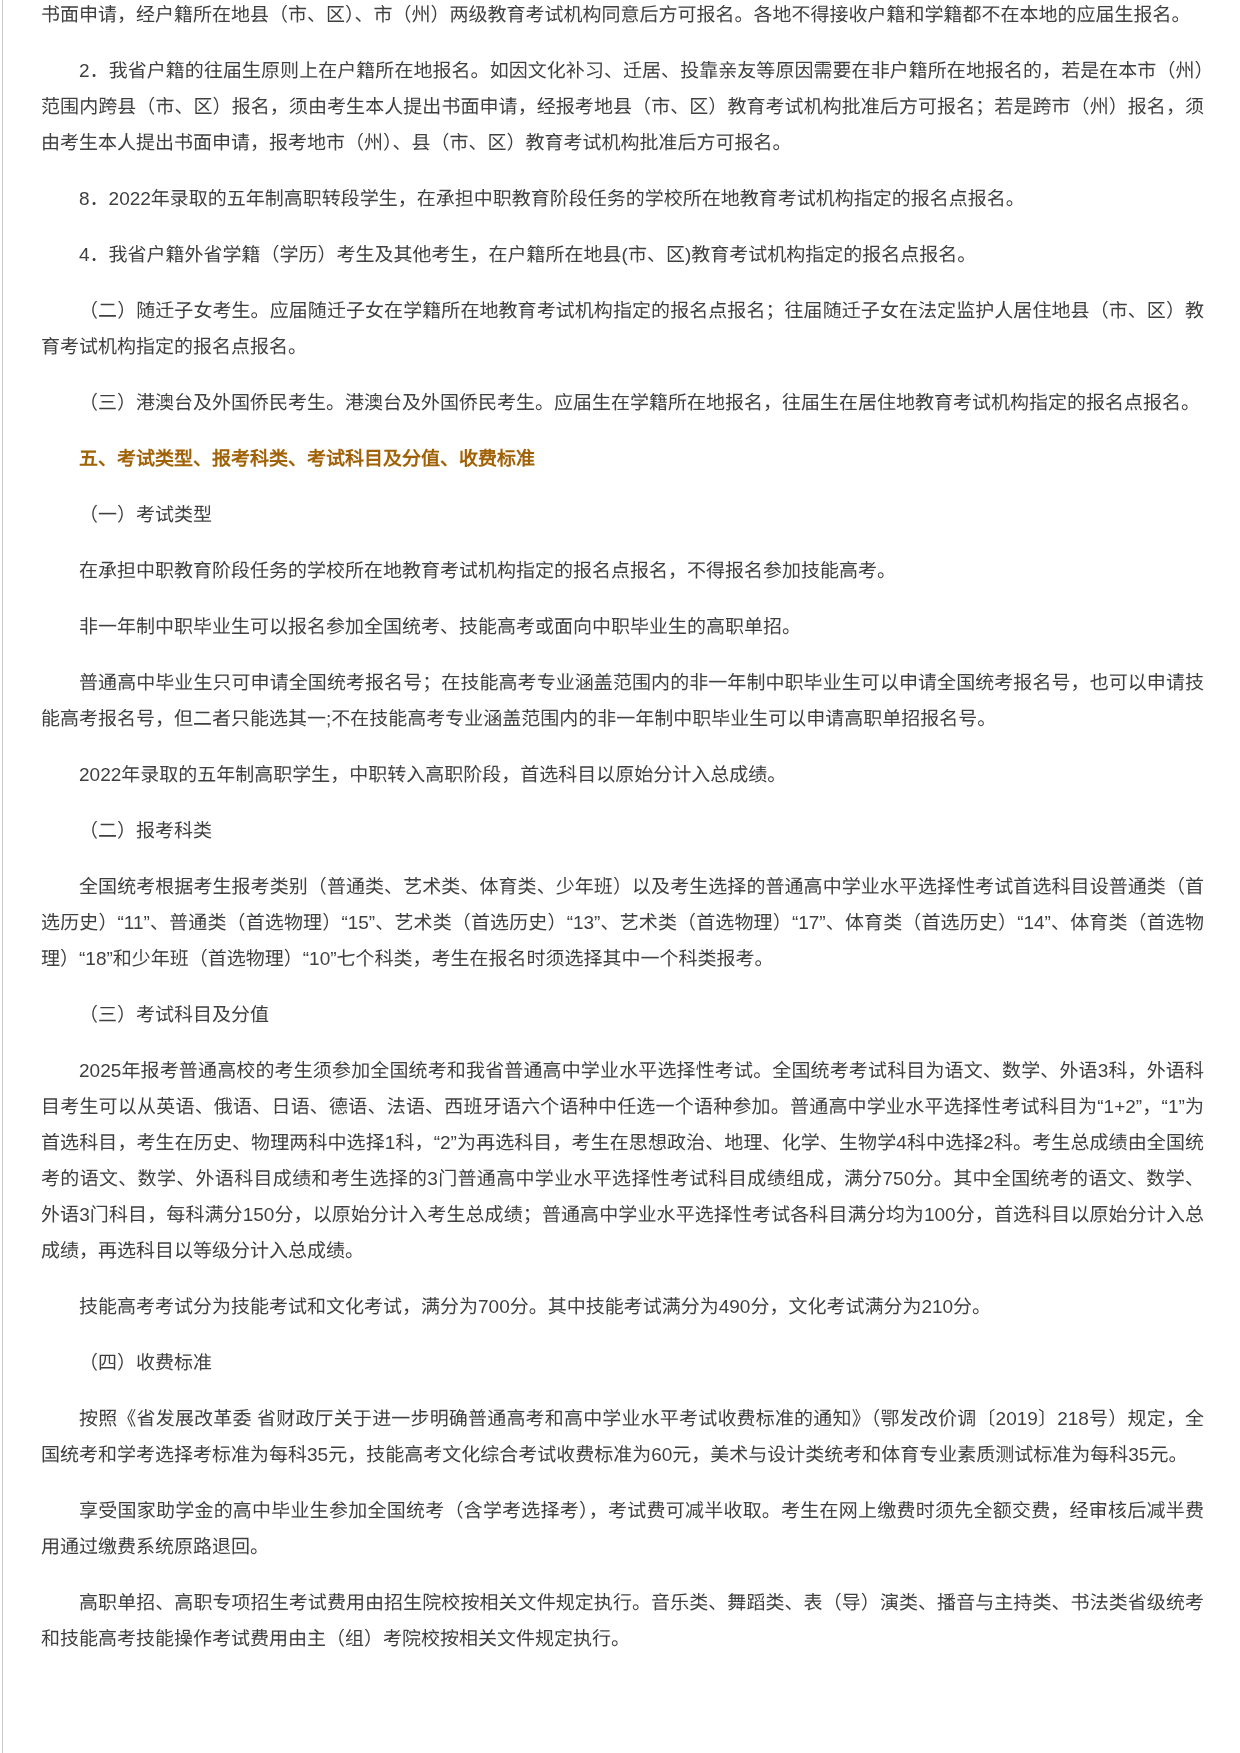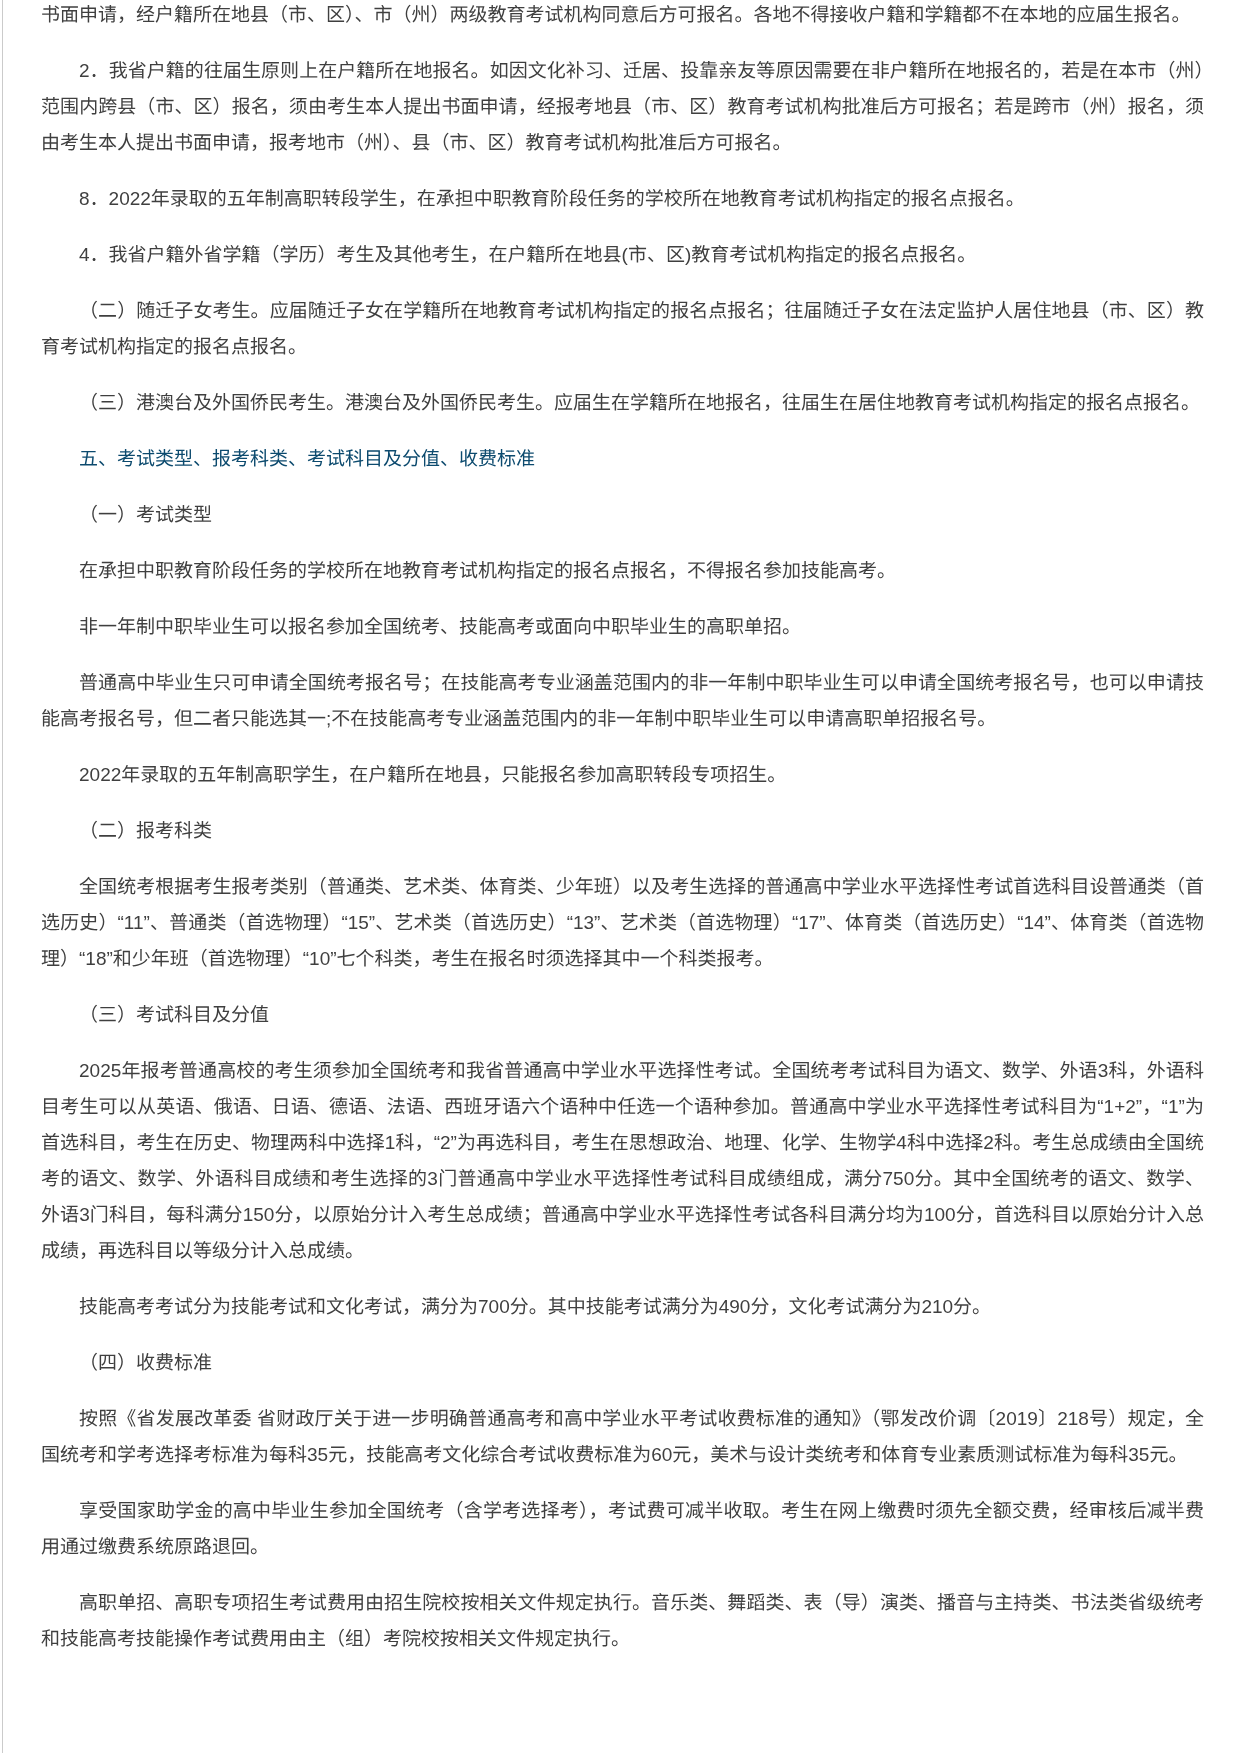--- a/index.html
+++ b/index.html
@@ -32,42 +32,42 @@
   }
   article.doc p {
     margin: 20px 0;
     text-indent: 2em;
   }
   article.doc p.continuation {
     text-indent: 0;
     margin-top: -3px;
   }
   article.doc p.heading {
-    font-weight: normal;
-    color: #0c4a6e;
+    font-weight: bold;
+    color: #a16207;
   }
 </style>
 </head>
 <body>
 
 <div class="left-edge-line"></div>
 
 <article class="doc">
   <p class="continuation">书面申请，经户籍所在地县（市、区）、市（州）两级教育考试机构同意后方可报名。各地不得接收户籍和学籍都不在本地的应届生报名。</p>
   <p class="body">2．我省户籍的往届生原则上在户籍所在地报名。如因文化补习、迁居、投靠亲友等原因需要在非户籍所在地报名的，若是在本市（州）范围内跨县（市、区）报名，须由考生本人提出书面申请，经报考地县（市、区）教育考试机构批准后方可报名；若是跨市（州）报名，须由考生本人提出书面申请，报考地市（州）、县（市、区）教育考试机构批准后方可报名。</p>
   <p class="body">8．2022年录取的五年制高职转段学生，在承担中职教育阶段任务的学校所在地教育考试机构指定的报名点报名。</p>
   <p class="body">4．我省户籍外省学籍（学历）考生及其他考生，在户籍所在地县(市、区)教育考试机构指定的报名点报名。</p>
   <p class="body">（二）随迁子女考生。应届随迁子女在学籍所在地教育考试机构指定的报名点报名；往届随迁子女在法定监护人居住地县（市、区）教育考试机构指定的报名点报名。</p>
   <p class="body">（三）港澳台及外国侨民考生。港澳台及外国侨民考生。应届生在学籍所在地报名，往届生在居住地教育考试机构指定的报名点报名。</p>
   <p class="heading">五、考试类型、报考科类、考试科目及分值、收费标准</p>
   <p class="body">（一）考试类型</p>
   <p class="body">在承担中职教育阶段任务的学校所在地教育考试机构指定的报名点报名，不得报名参加技能高考。</p>
   <p class="body">非一年制中职毕业生可以报名参加全国统考、技能高考或面向中职毕业生的高职单招。</p>
   <p class="body">普通高中毕业生只可申请全国统考报名号；在技能高考专业涵盖范围内的非一年制中职毕业生可以申请全国统考报名号，也可以申请技能高考报名号，但二者只能选其一;不在技能高考专业涵盖范围内的非一年制中职毕业生可以申请高职单招报名号。</p>
-  <p class="body">2022年录取的五年制高职学生，在户籍所在地县，只能报名参加高职转段专项招生。</p>
+  <p class="body">2022年录取的五年制高职学生，中职转入高职阶段，首选科目以原始分计入总成绩。</p>
   <p class="body">（二）报考科类</p>
   <p class="body">全国统考根据考生报考类别（普通类、艺术类、体育类、少年班）以及考生选择的普通高中学业水平选择性考试首选科目设普通类（首选历史）“11”、普通类（首选物理）“15”、艺术类（首选历史）“13”、艺术类（首选物理）“17”、体育类（首选历史）“14”、体育类（首选物理）“18”和少年班（首选物理）“10”七个科类，考生在报名时须选择其中一个科类报考。</p>
   <p class="body">（三）考试科目及分值</p>
   <p class="body">2025年报考普通高校的考生须参加全国统考和我省普通高中学业水平选择性考试。全国统考考试科目为语文、数学、外语3科，外语科目考生可以从英语、俄语、日语、德语、法语、西班牙语六个语种中任选一个语种参加。普通高中学业水平选择性考试科目为“1+2”，“1”为首选科目，考生在历史、物理两科中选择1科，“2”为再选科目，考生在思想政治、地理、化学、生物学4科中选择2科。考生总成绩由全国统考的语文、数学、外语科目成绩和考生选择的3门普通高中学业水平选择性考试科目成绩组成，满分750分。其中全国统考的语文、数学、外语3门科目，每科满分150分，以原始分计入考生总成绩；普通高中学业水平选择性考试各科目满分均为100分，首选科目以原始分计入总成绩，再选科目以等级分计入总成绩。</p>
   <p class="body">技能高考考试分为技能考试和文化考试，满分为700分。其中技能考试满分为490分，文化考试满分为210分。</p>
   <p class="body">（四）收费标准</p>
   <p class="body">按照《省发展改革委 省财政厅关于进一步明确普通高考和高中学业水平考试收费标准的通知》（鄂发改价调〔2019〕218号）规定，全国统考和学考选择考标准为每科35元，技能高考文化综合考试收费标准为60元，美术与设计类统考和体育专业素质测试标准为每科35元。</p>
   <p class="body">享受国家助学金的高中毕业生参加全国统考（含学考选择考），考试费可减半收取。考生在网上缴费时须先全额交费，经审核后减半费用通过缴费系统原路退回。</p>
   <p class="body">高职单招、高职专项招生考试费用由招生院校按相关文件规定执行。音乐类、舞蹈类、表（导）演类、播音与主持类、书法类省级统考和技能高考技能操作考试费用由主（组）考院校按相关文件规定执行。</p>
 </article>

